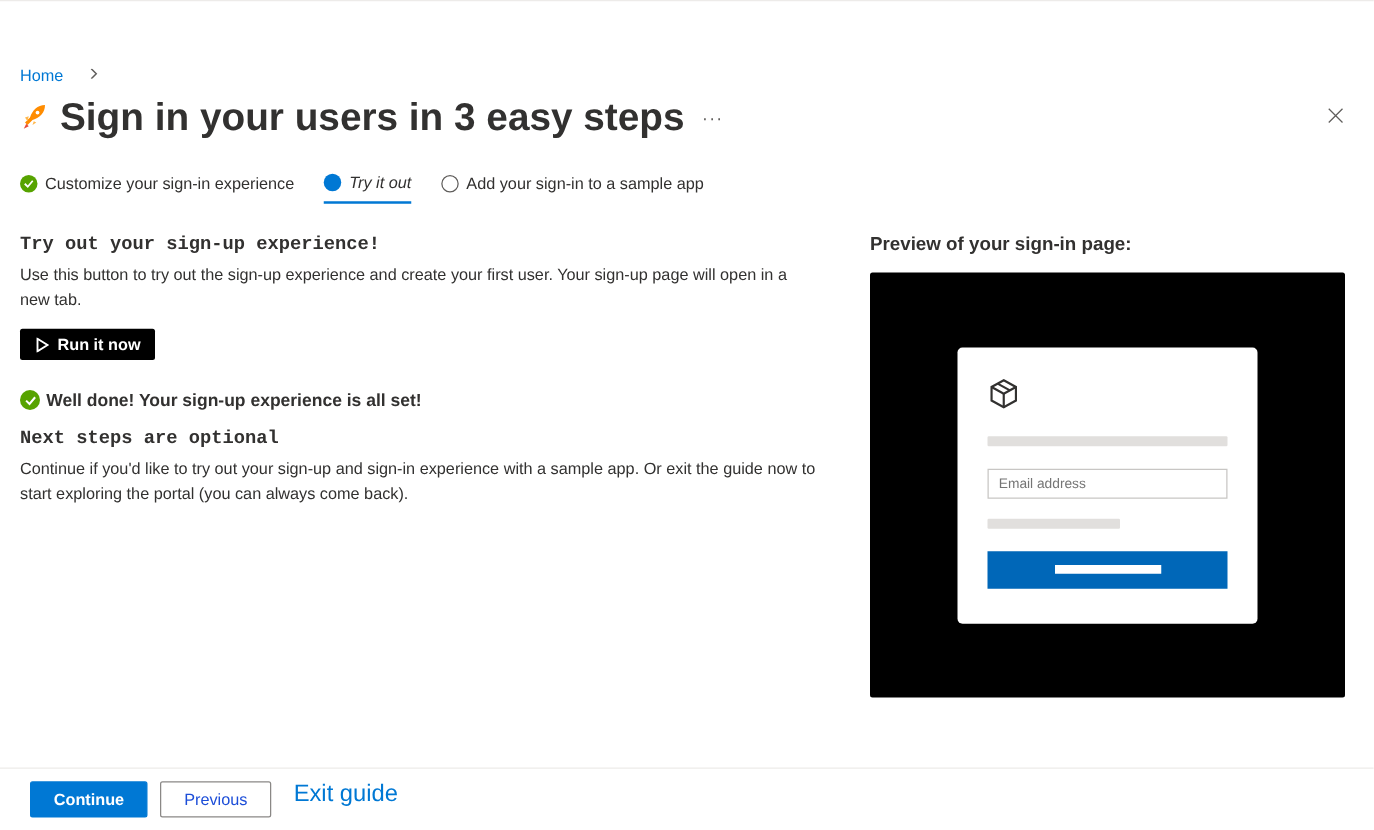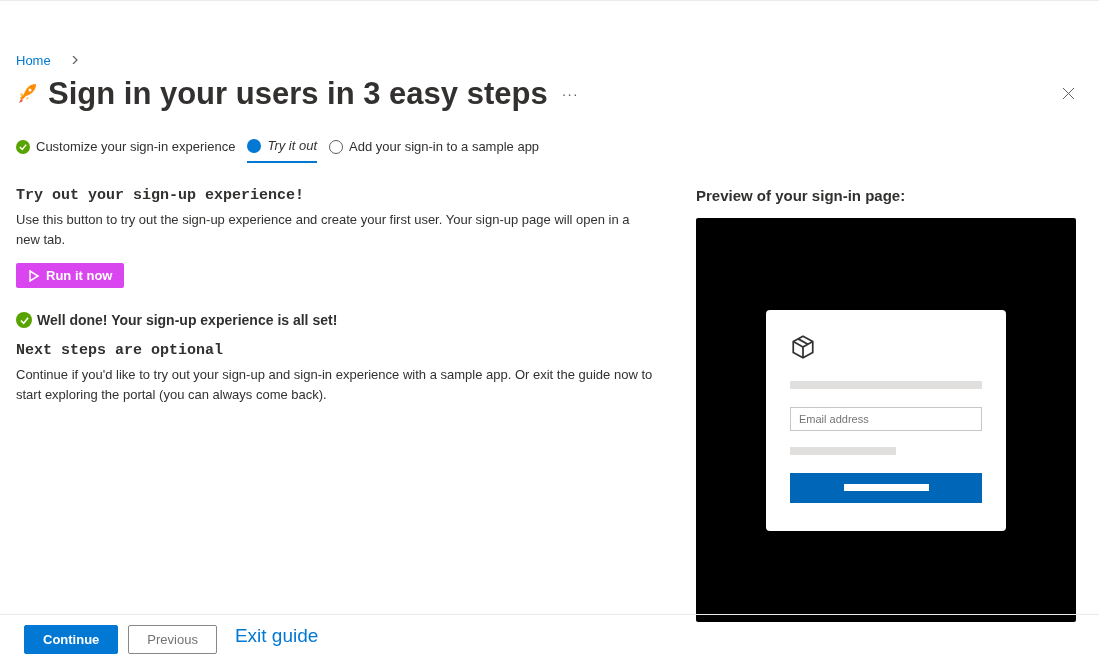--- a/index.html
+++ b/index.html
@@ -55,21 +55,21 @@
     }
     .close-icon {
       margin-left: auto;
       color: #605e5c;
       font-size: 15px;
       cursor: pointer;
       padding: 4px 8px;
     }
     .steps {
       display: flex;
-      gap: 12px;
+      gap: 24px;
       padding: 18px 16px 0 16px;
       align-items: center;
     }
     .step {
       display: flex;
       align-items: center;
       gap: 6px;
       padding-bottom: 8px;
       cursor: pointer;
     }
@@ -122,21 +122,21 @@
     .section-text {
       font-size: 13px;
       color: #323130;
       line-height: 1.5;
       margin-bottom: 14px;
     }
     .run-btn {
       display: inline-flex;
       align-items: center;
       gap: 6px;
-      background: #d946ef;
+      background: #000000;
       color: #ffffff;
       border: none;
       padding: 5px 12px;
       font-size: 13px;
       font-weight: 600;
       cursor: pointer;
       border-radius: 2px;
       margin-bottom: 24px;
     }
     .run-btn svg { width: 12px; height: 12px; fill: none; stroke: white; stroke-width: 1.5; }
@@ -164,21 +164,21 @@
     }
     .preview-title {
       font-size: 15px;
       font-weight: 700;
       color: #323130;
       margin-bottom: 14px;
     }
     .preview-frame {
       background: #000000;
       width: 380px;
-      height: 404px;
+      height: 340px;
       display: flex;
       align-items: center;
       justify-content: center;
       border-radius: 2px;
     }
     .signin-card {
       background: #ffffff;
       width: 240px;
       padding: 24px 24px 28px 24px;
       border-radius: 4px;
@@ -235,21 +235,21 @@
       border: 1px solid transparent;
     }
     .btn.primary {
       background: #0078d4;
       color: #ffffff;
       border-color: #0078d4;
       font-weight: 600;
     }
     .btn.secondary {
       background: #ffffff;
-      color: #737373;
+      color: #1d4ed8;
       border-color: #8a8886;
     }
     .link {
       color: #0078d4;
       font-size: 19px;
       cursor: pointer;
       margin-left: 8px;
     }
   </style>
 </head>

